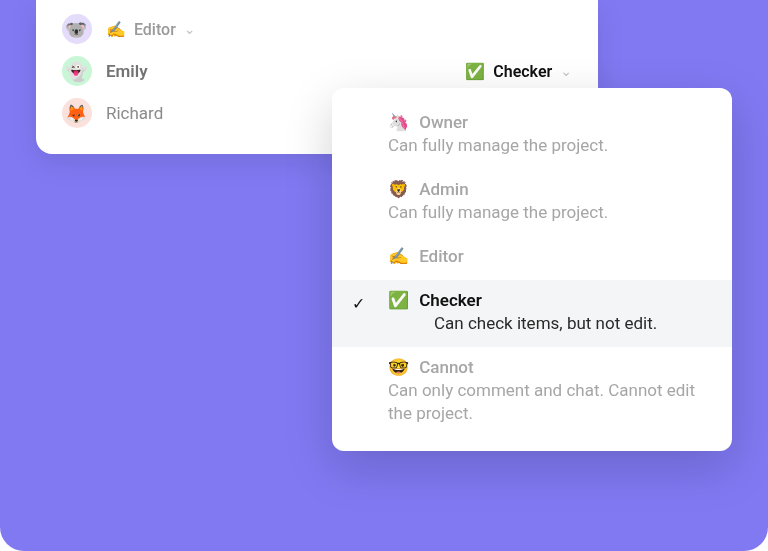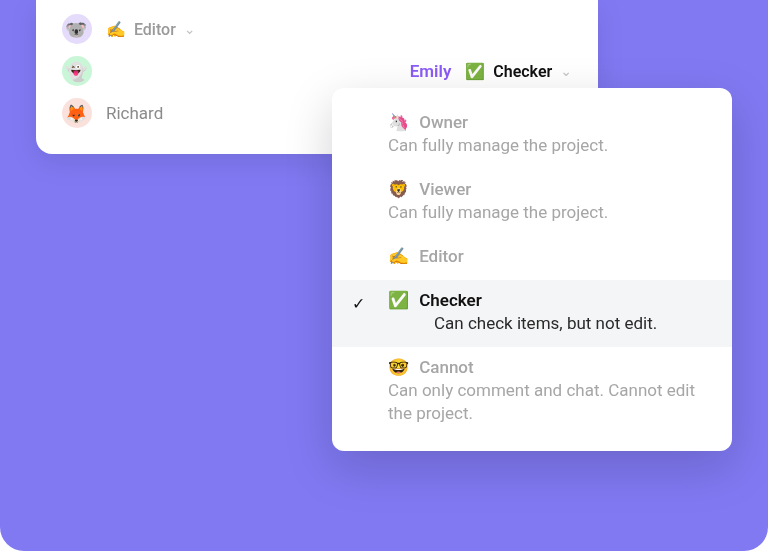--- a/index.html
+++ b/index.html
@@ -52,21 +52,21 @@
       flex-shrink: 0;
     }
     .avatar-purple { background: #E5DBFA; }
     .avatar-green { background: #C9F6D7; }
     .avatar-pink { background: #FBE1DC; }
     .member-name {
       flex: 1;
       font-size: 17px;
       color: #2a2a2a;
     }
-    .member-name.bold { font-weight: 600; color:#8b5cf6;text-align:right; }
+    .member-name.bold { font-weight: 600; color:#737373; }
     .member-name.muted { color: #8b8b8b; }
     .role-select {
       display: flex;
       align-items: center;
       gap: 8px;
       font-size: 16px;
     }
     .role-emoji { font-size: 16px; }
     .role-text { font-weight: 500; }
     .role-text.muted { color: #9a9a9a; }
@@ -164,21 +164,21 @@
       <div class="dropdown-title">
         <span class="emoji">🦄</span>
         <span class="label">Owner</span>
       </div>
       <div class="dropdown-desc">Can fully manage the project.</div>
     </div>
 
     <div class="dropdown-item dim">
       <div class="dropdown-title">
         <span class="emoji">🦁</span>
-        <span class="label">Viewer</span>
+        <span class="label">Admin</span>
       </div>
       <div class="dropdown-desc">Can fully manage the project.</div>
     </div>
 
     <div class="dropdown-item dim">
       <div class="dropdown-title">
         <span class="emoji">✍️</span>
         <span class="label">Editor</span>
       </div>
     </div>

